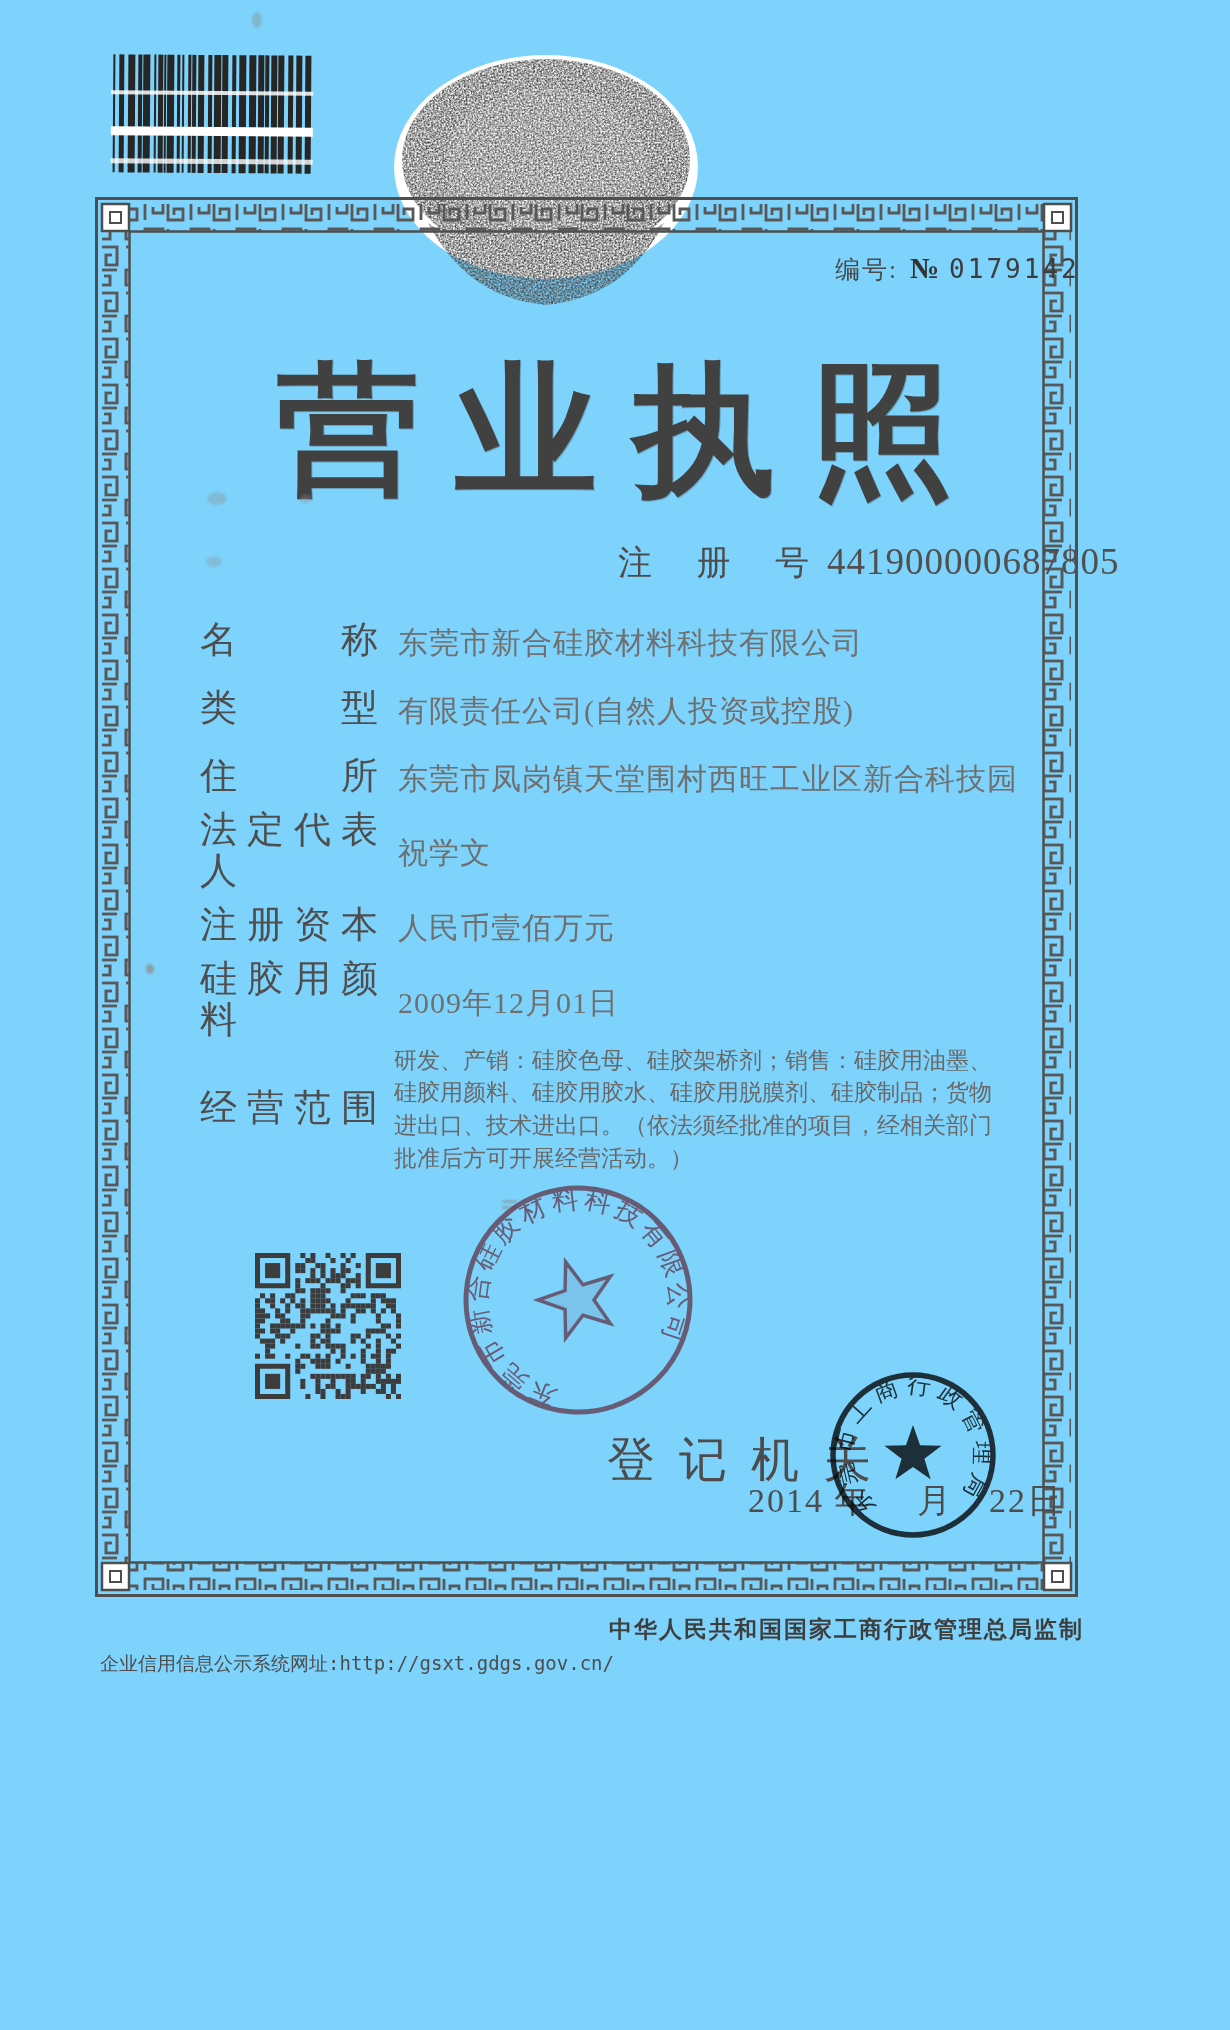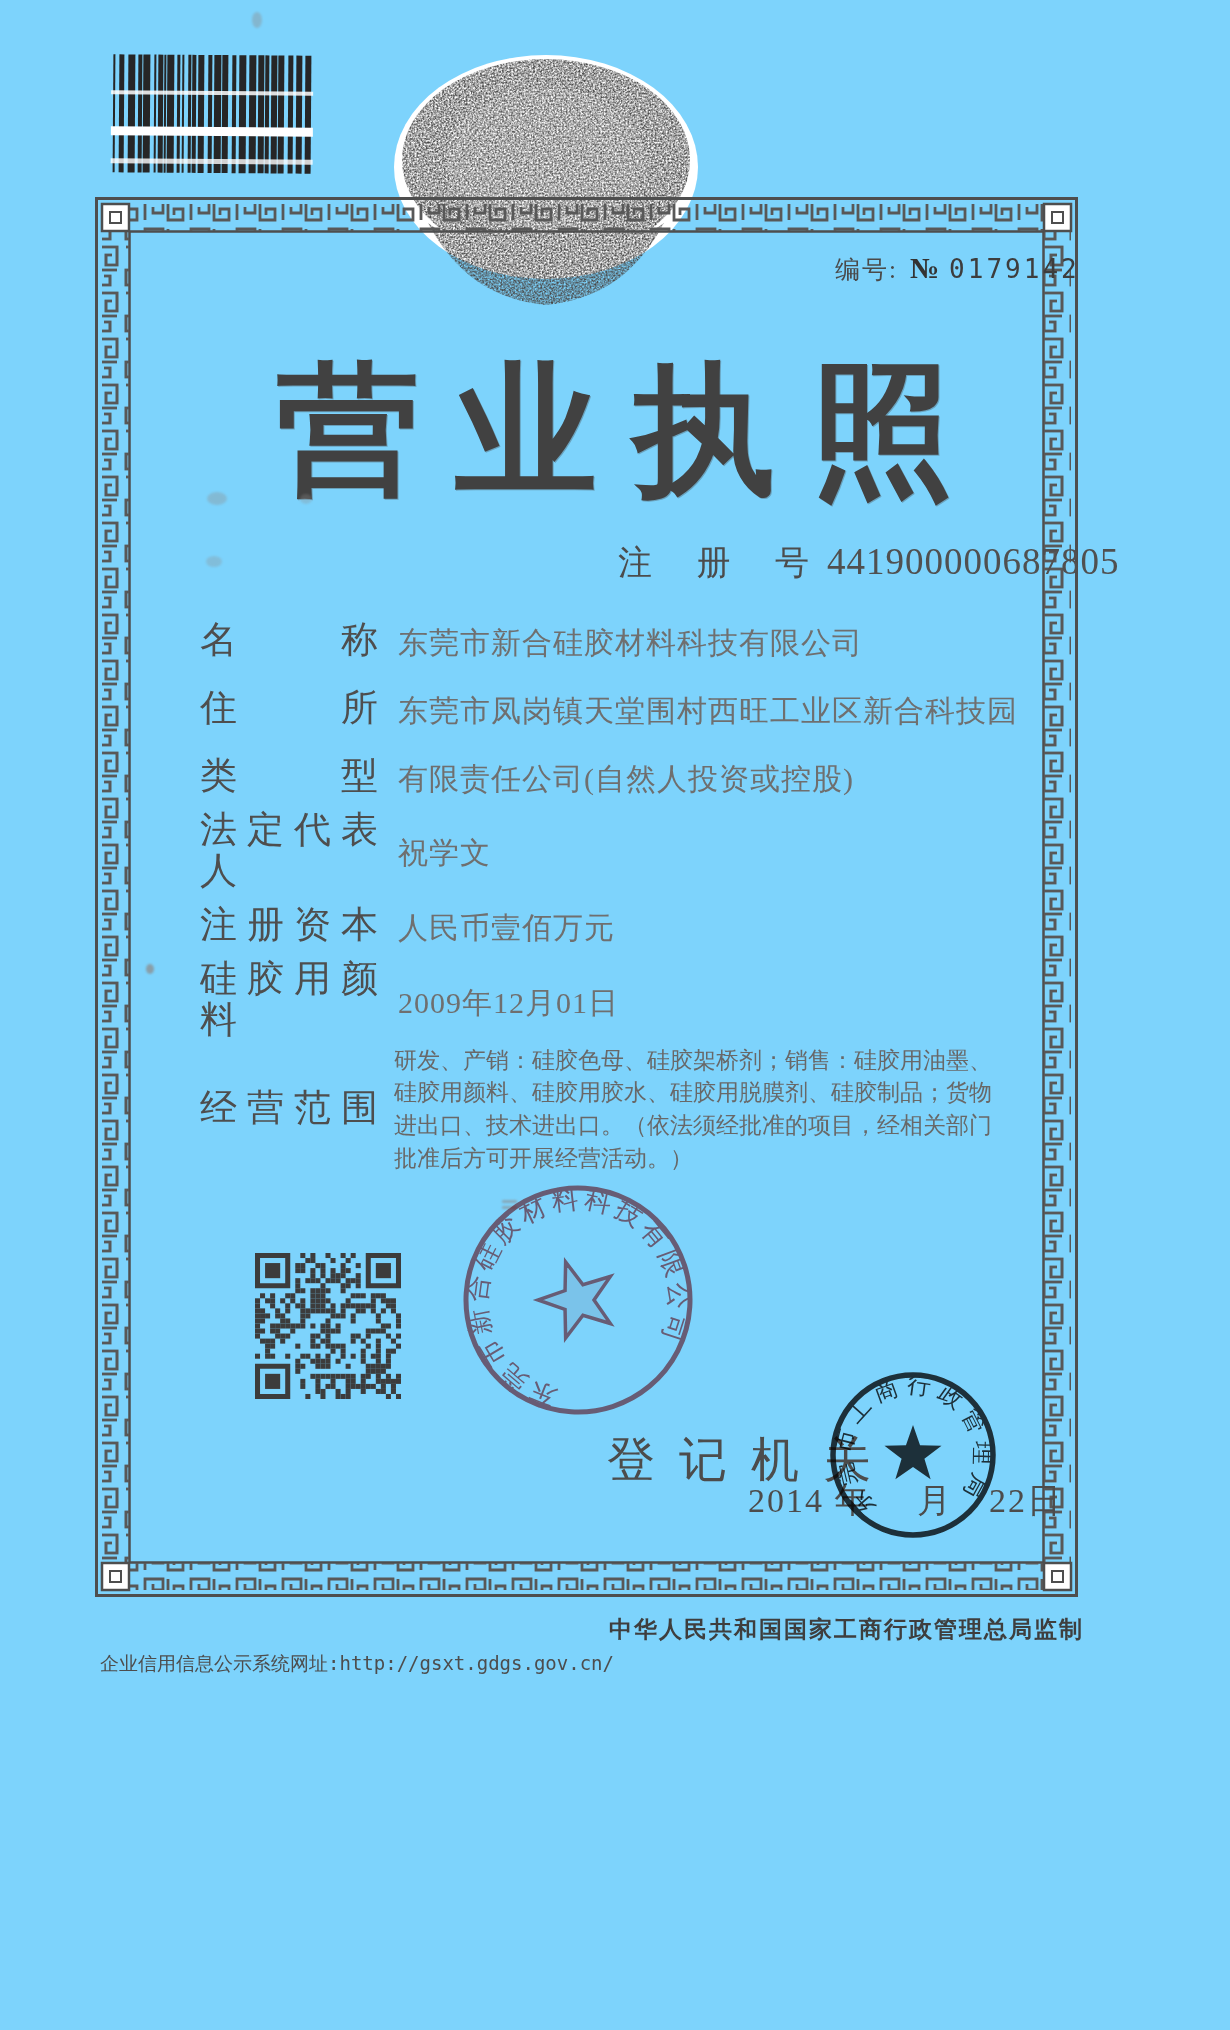--- a/index.html
+++ b/index.html
@@ -151,26 +151,26 @@
     <span class="reg-label">注 册 号</span>
     <span class="reg-value">441900000687805</span>
   </div>
 
   <div class="fields">
     <div class="frow">
       <span class="flabel">名称</span>
       <span class="fvalue">东莞市新合硅胶材料科技有限公司</span>
     </div>
     <div class="frow">
+      <span class="flabel">类型</span>
+      <span class="fvalue">有限责任公司(自然人投资或控股)</span>
+    </div>
+    <div class="frow">
       <span class="flabel">住所</span>
       <span class="fvalue">东莞市凤岗镇天堂围村西旺工业区新合科技园</span>
-    </div>
-    <div class="frow">
-      <span class="flabel">类型</span>
-      <span class="fvalue">有限责任公司(自然人投资或控股)</span>
     </div>
     <div class="frow">
       <span class="flabel">法定代表人</span>
       <span class="fvalue">祝学文</span>
     </div>
     <div class="frow">
       <span class="flabel">注册资本</span>
       <span class="fvalue">人民币壹佰万元</span>
     </div>
     <div class="frow">

